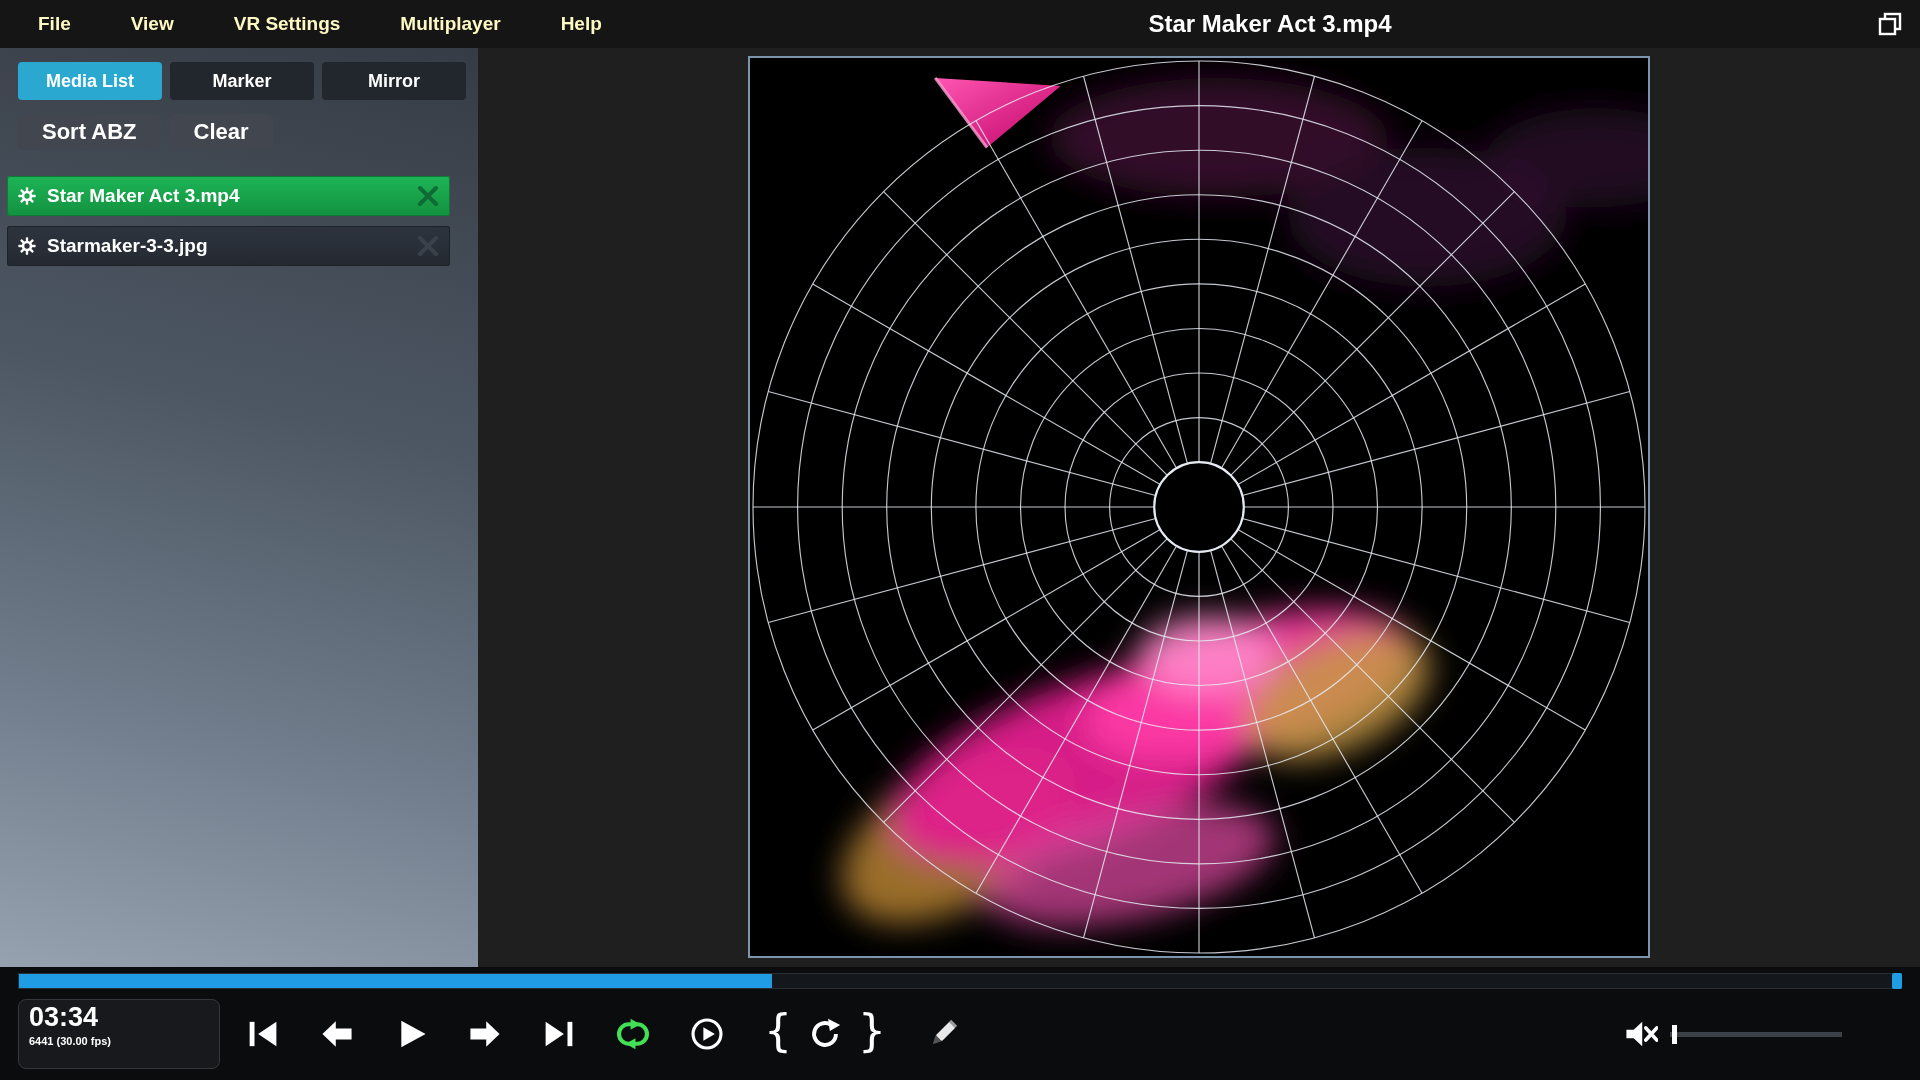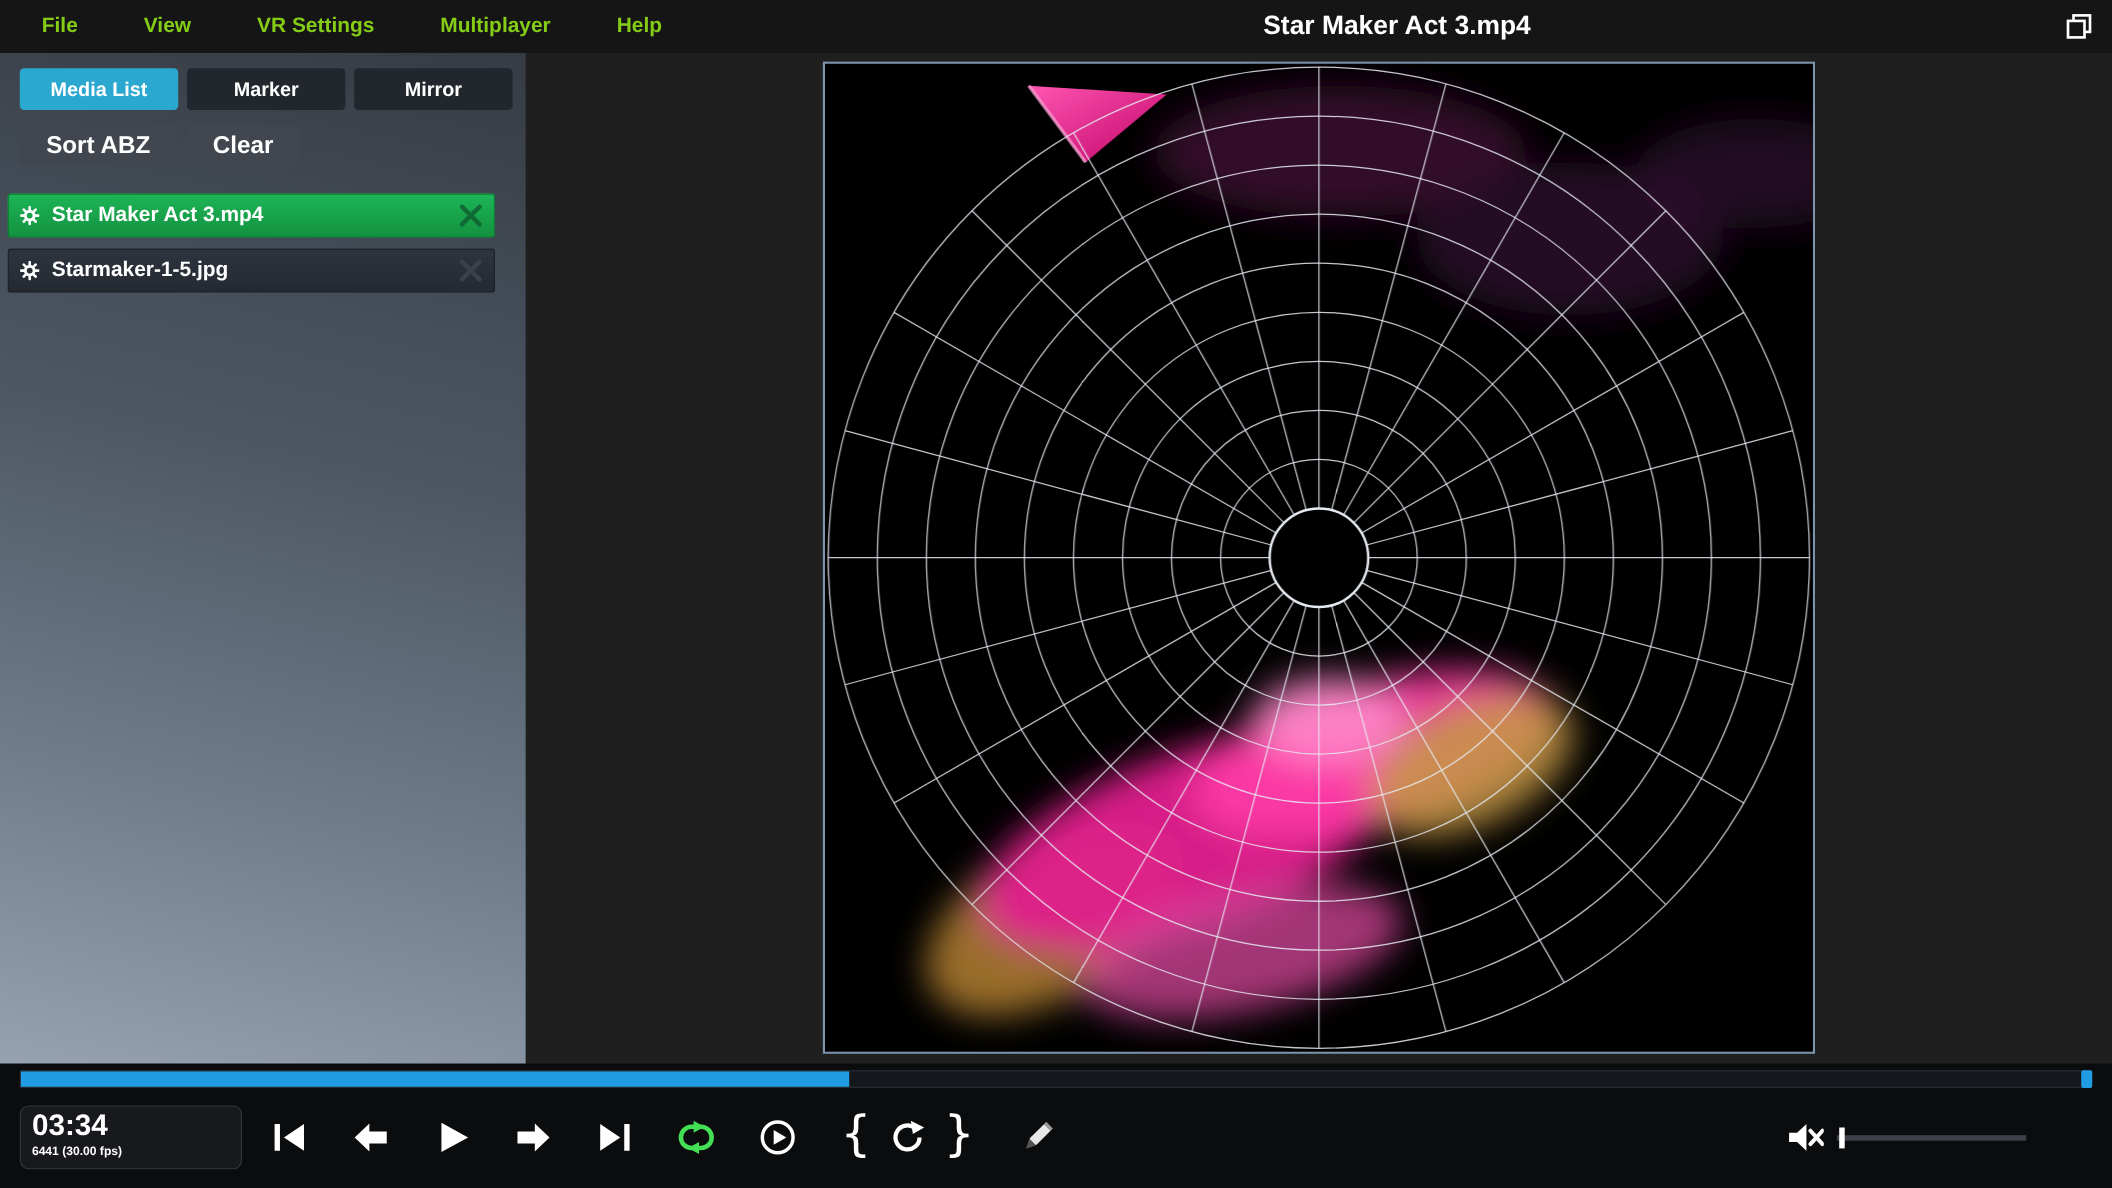--- a/index.html
+++ b/index.html
@@ -3,21 +3,21 @@
 <meta charset="utf-8">
 <style>
   * { margin:0; padding:0; box-sizing:border-box; }
   html,body { width:1920px; height:1080px; overflow:hidden; background:#1e1e1e;
               font-family:"Liberation Sans","DejaVu Sans",sans-serif; }
   #app { position:relative; width:1920px; height:1080px; }
 
   
   .header { position:absolute; top:0; left:0; right:0; height:48px; background:#151515; z-index:5; }
   .menu { display:flex; align-items:center; height:100%; padding-left:8px; }
-  .menu-item { color:#84cc16; font-weight:700; font-size:19px; padding:0 30px; height:100%;
+  .menu-item { color:#fef9c3; font-weight:700; font-size:19px; padding:0 30px; height:100%;
                display:flex; align-items:center; cursor:pointer; white-space:nowrap; }
   .window-title { position:absolute; top:0; left:1270px; transform:translateX(-50%); height:48px;
                   display:flex; align-items:center; color:#fff; font-weight:700; font-size:24px; white-space:nowrap; }
   .restore-btn { position:absolute; right:16px; top:10px; width:28px; height:28px; cursor:pointer; }
 
   
   .main { position:absolute; top:48px; left:0; width:1920px; height:919px; display:flex; }
   .sidebar { width:478px; height:100%; padding:14px 0 0 18px;
              background:linear-gradient(193deg,#363c45 0%,#4d5763 40%,#707c8b 72%,#97a2b1 100%); }
   .tabs { display:flex; gap:8px; }
@@ -43,21 +43,21 @@
   #grid-layer circle, #grid-layer line { fill:none; stroke:#e6ebf2; stroke-opacity:.85; stroke-width:1.15; }
   #grid-layer circle:first-child { stroke-width:2.2; stroke-opacity:1; }
 
   
   .footer { position:absolute; left:0; right:0; top:967px; height:113px; background:#0b0c0e; }
   .seek { position:absolute; left:18px; right:18px; top:6px; height:16px; background:#14171c;
           border:1px solid #2a2e35; cursor:pointer; }
   .seek-fill { height:100%; background:#1f9ce3; width:0%; }
   .seek-handle { position:absolute; right:-1px; top:-1px; width:10px; height:16px; background:#1f9ce3; border-radius:2px; }
   .controls { position:absolute; left:18px; right:18px; top:32px; height:70px; display:flex; align-items:center; }
-  .time-box { width:202px; height:58px; background:#17191d; border:1px solid #34373d; border-radius:8px;
+  .time-box { width:202px; height:70px; background:#17191d; border:1px solid #34373d; border-radius:8px;
               padding:3px 10px; color:#fff; flex:0 0 auto; }
   .time-box .time { font-size:27px; font-weight:700; line-height:29px; }
   .time-box .frames { font-size:11px; font-weight:600; line-height:19px; }
   .time-box.right { text-align:right; }
   .transport { display:flex; align-items:center; gap:40px; margin-left:26px; }
   .tbtn { width:34px; height:34px; display:flex; align-items:center; justify-content:center; cursor:pointer; }
   .tbtn svg { width:34px; height:34px; }
   .tbtn.big svg { width:38px; height:38px; }
   .loop-group { display:flex; align-items:center; gap:16px; }
   .brace { color:#fff; font-size:44px; font-weight:400; line-height:34px; cursor:pointer;
@@ -129,21 +129,21 @@
             </svg>
           <span class="mlabel">Star Maker Act 3.mp4</span>
           <svg class="close">
               <use href="#icon-x"></use>
             </svg>
         </div>
         <div class="media-row">
           <svg class="gear" style="color:#fff">
               <use href="#icon-gear"></use>
             </svg>
-          <span class="mlabel">Starmaker-1-5.jpg</span>
+          <span class="mlabel">Starmaker-3-3.jpg</span>
           <svg class="close">
               <use href="#icon-x"></use>
             </svg>
         </div>
       </div>
     </div>
 
     <div class="preview-wrap">
       <div class="preview">
         <svg viewBox="0 0 902 902">

